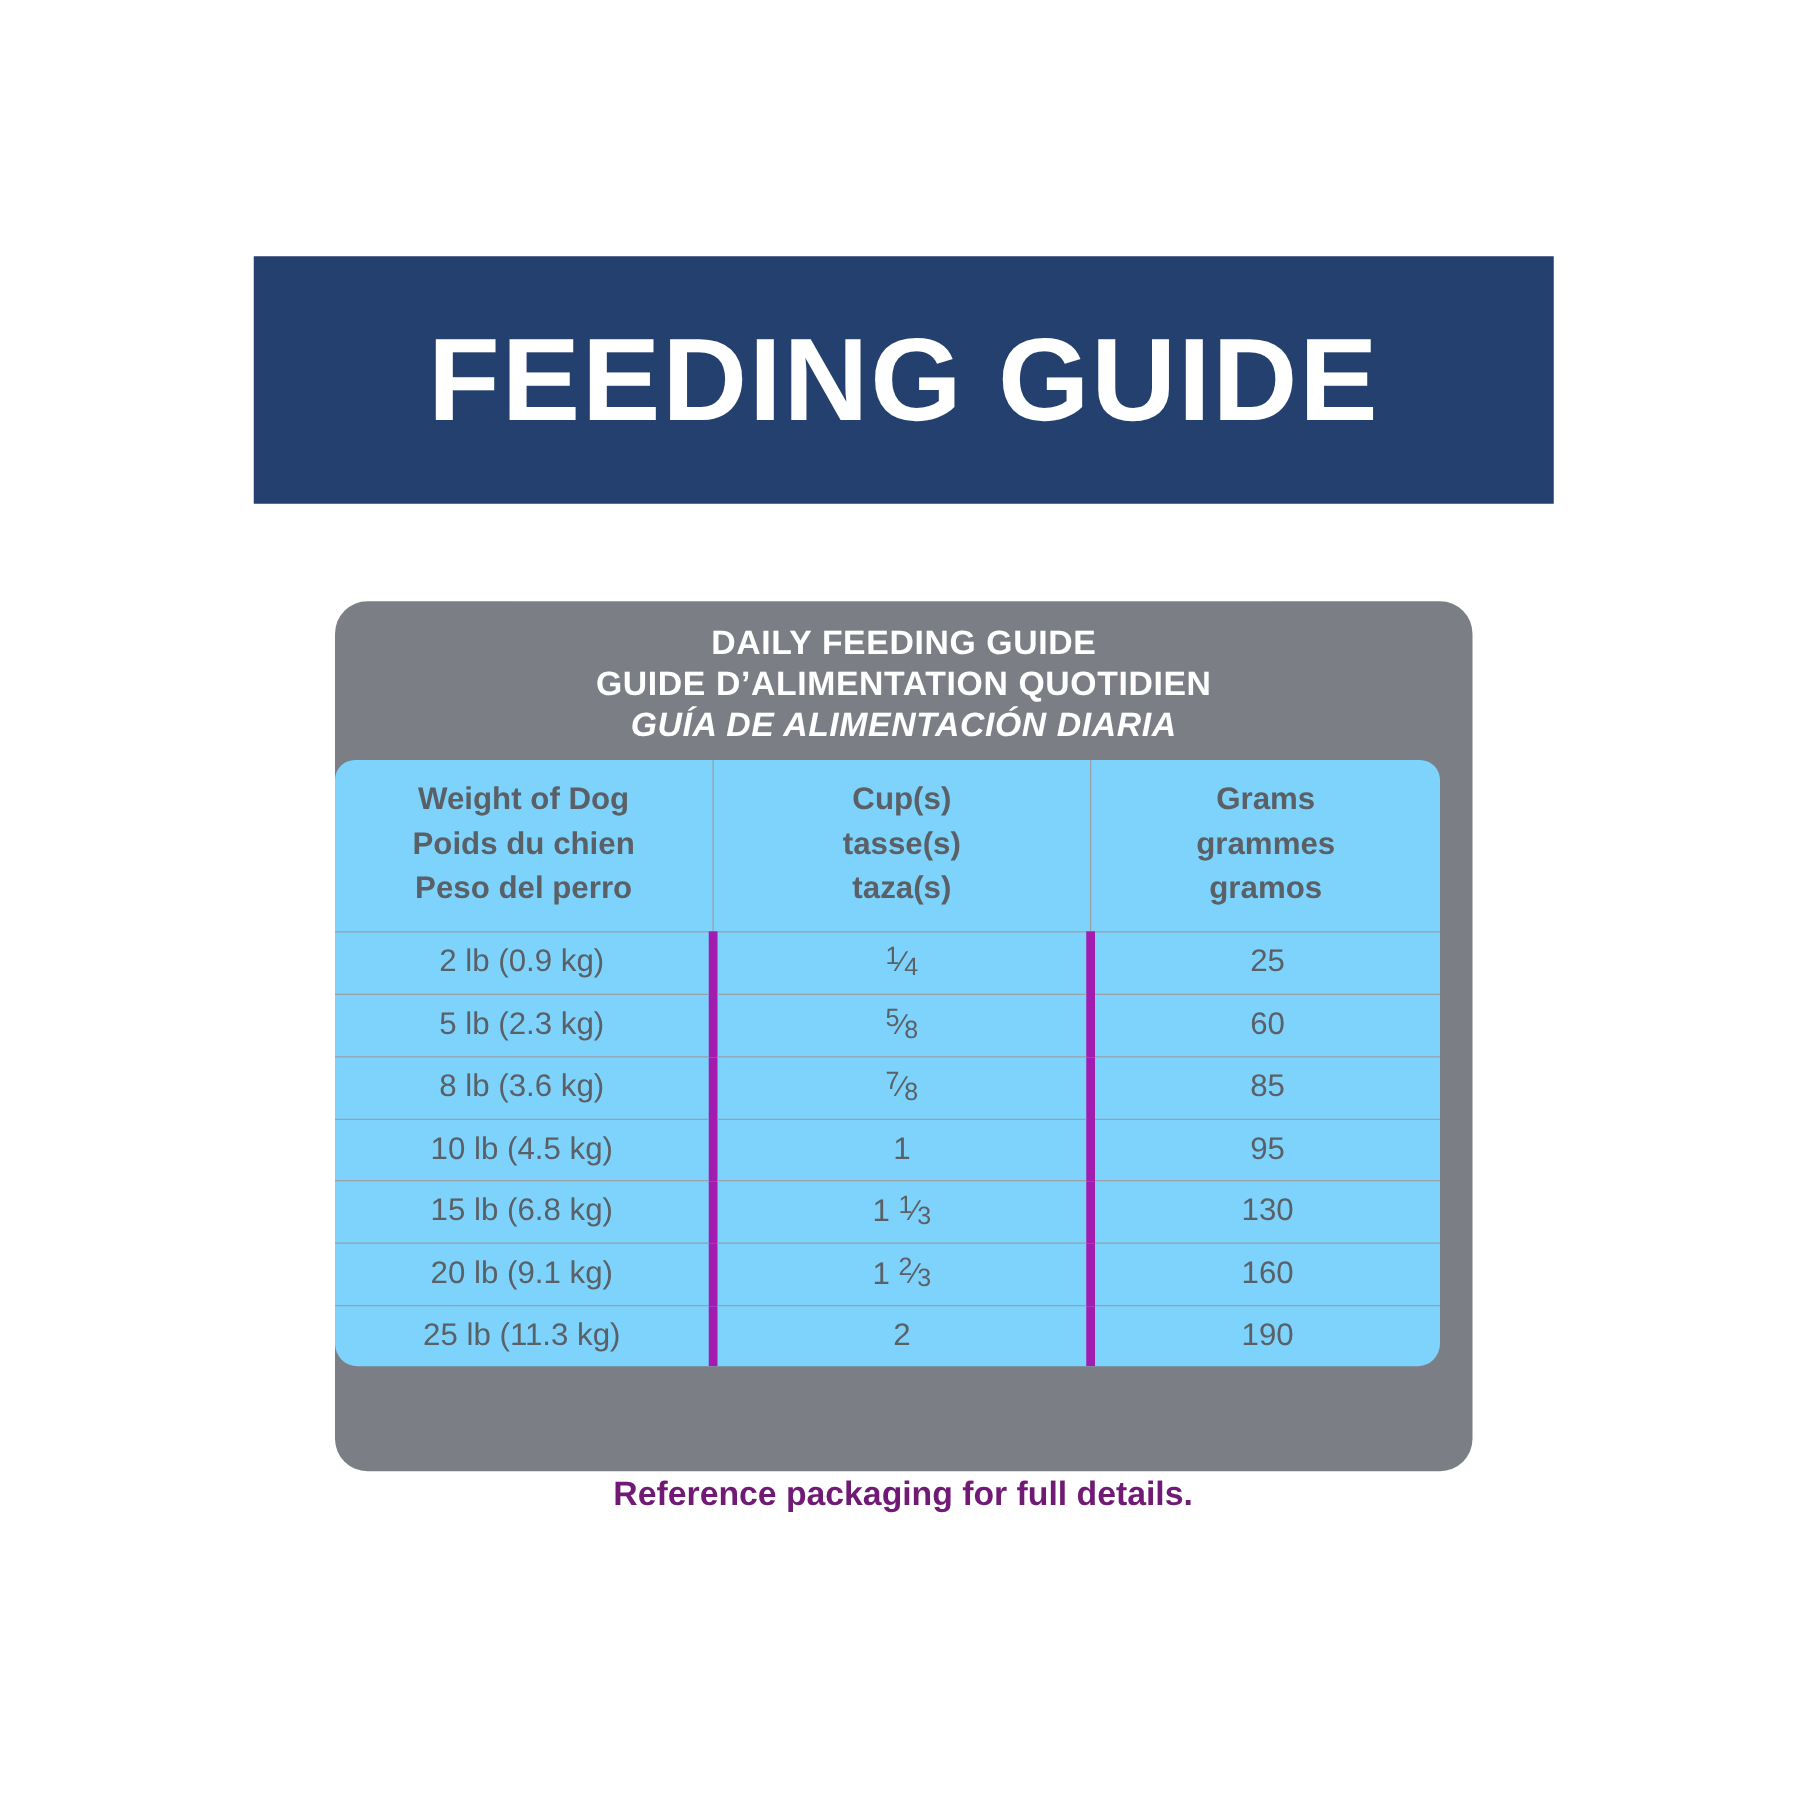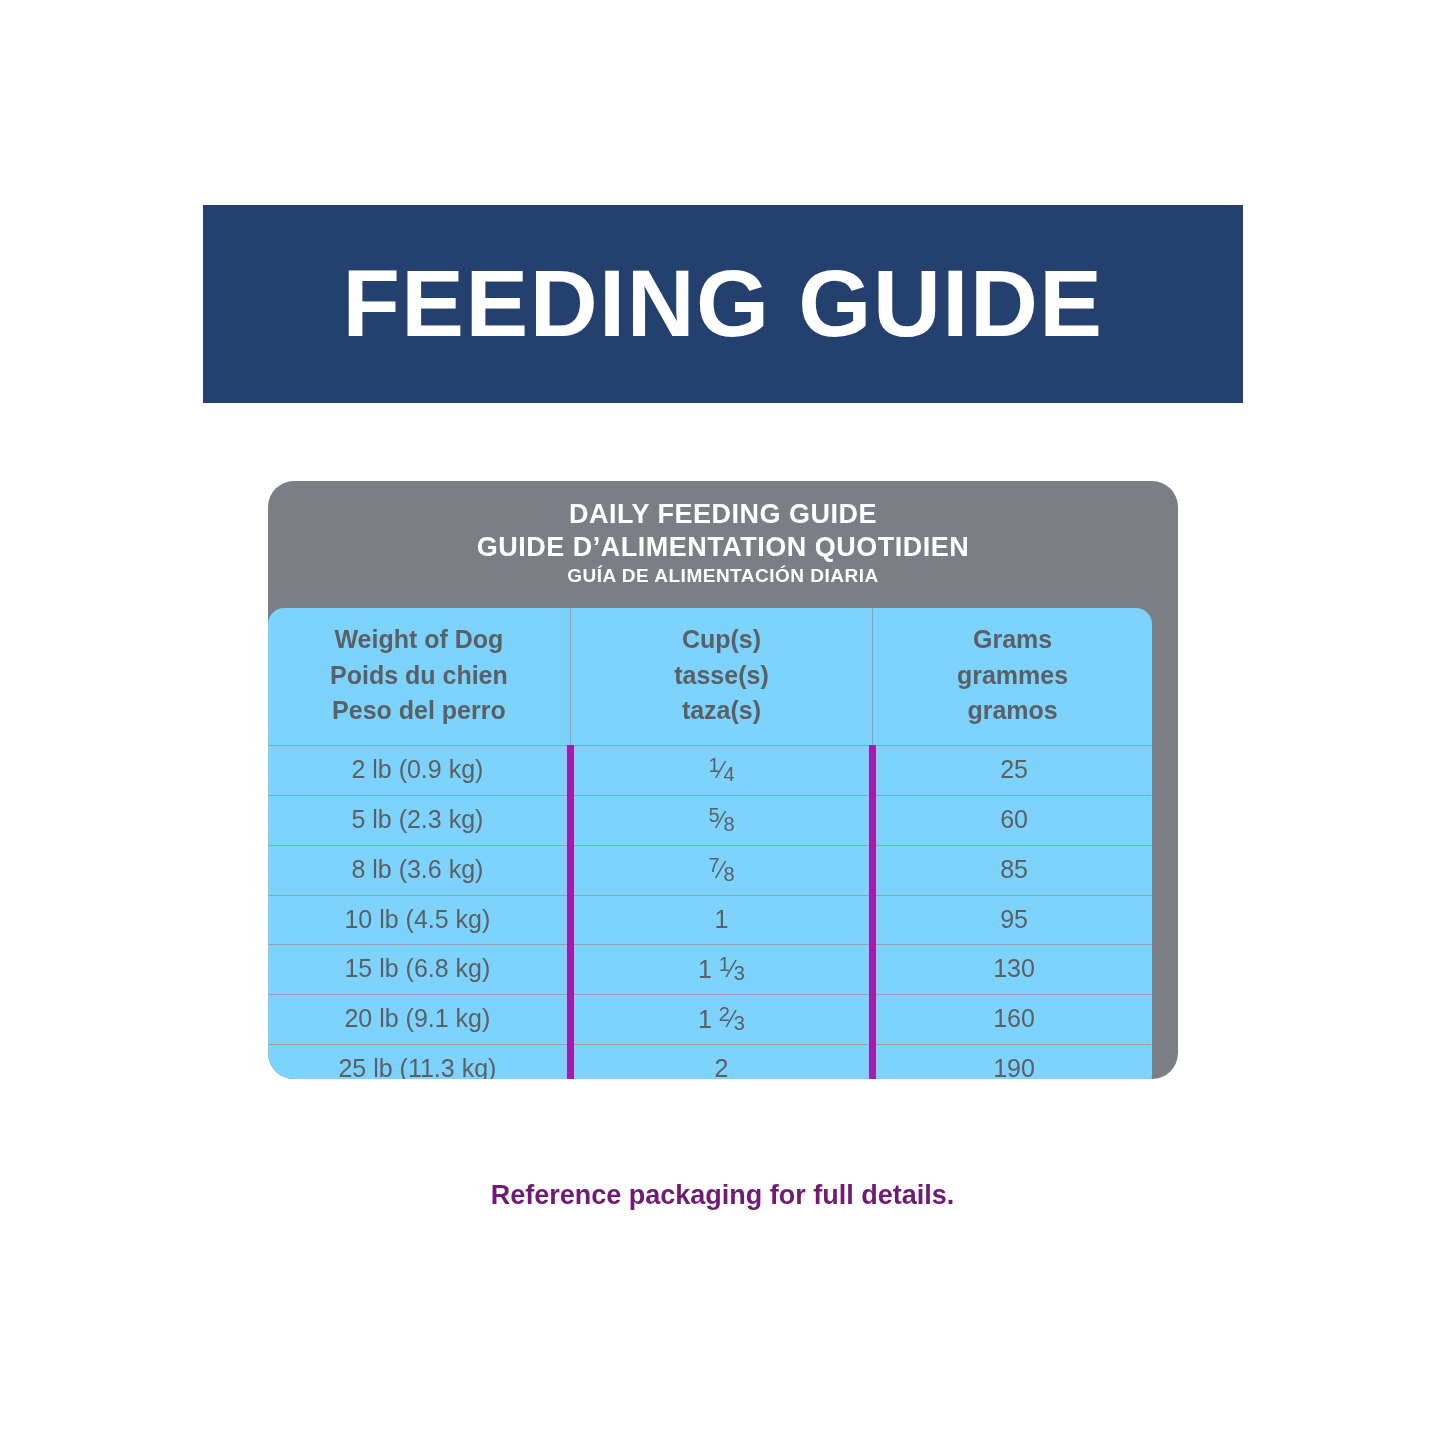--- a/index.html
+++ b/index.html
@@ -41,40 +41,40 @@
     line-height: 1;
     white-space: nowrap;
   }
 
   
   .card {
     position: absolute;
     left: 268px;
     top: 481px;
     width: 910px;
-    height: 598px;
+    height: 696px;
     background: #7b7f85;
     border-radius: 26px;
     box-sizing: border-box;
     padding: 0;
     overflow: hidden;
   }
   .card-head {
     padding-top: 17px;
     text-align: center;
     color: #ffffff;
   }
   .card-head .line {
     font-weight: bold;
     letter-spacing: 0.5px;
     line-height: 1.22;
   }
   .card-head .l1 { font-size: 27px; }
   .card-head .l2 { font-size: 27px; }
-  .card-head .l3 { font-size: 19px; }
+  .card-head .l3 { font-size: 27px; font-style: italic; }
 
   .table-wrap {
     position: absolute;
     left: 0;
     top: 127px;
     width: 884px;
     background: #7dd3fc;
     border-radius: 16px 16px 18px 18px;
     overflow: hidden;
   }
@@ -103,21 +103,21 @@
     color: #5b6066;
     font-size: 25px;
     text-align: center;
     padding: 9px 6px 10px 6px;
     border-right: 7px solid #a21caf;
     border-bottom: 1px solid #9aa0a6;
     vertical-align: middle;
     white-space: nowrap;
   }
   table.feed td:last-child { border-right: none; }
-  table.feed tr.last td { border-bottom: none; text-decoration: underline; }
+  table.feed tr.last td { border-bottom: none; }
 
   .frac {
     display: inline-block;
     position: relative;
     font-size: 20px;
     line-height: 1;
     vertical-align: 1px;
   }
   .frac .num { vertical-align: 6px; font-size: 20px; }
   .frac .sl { font-size: 23px; }

